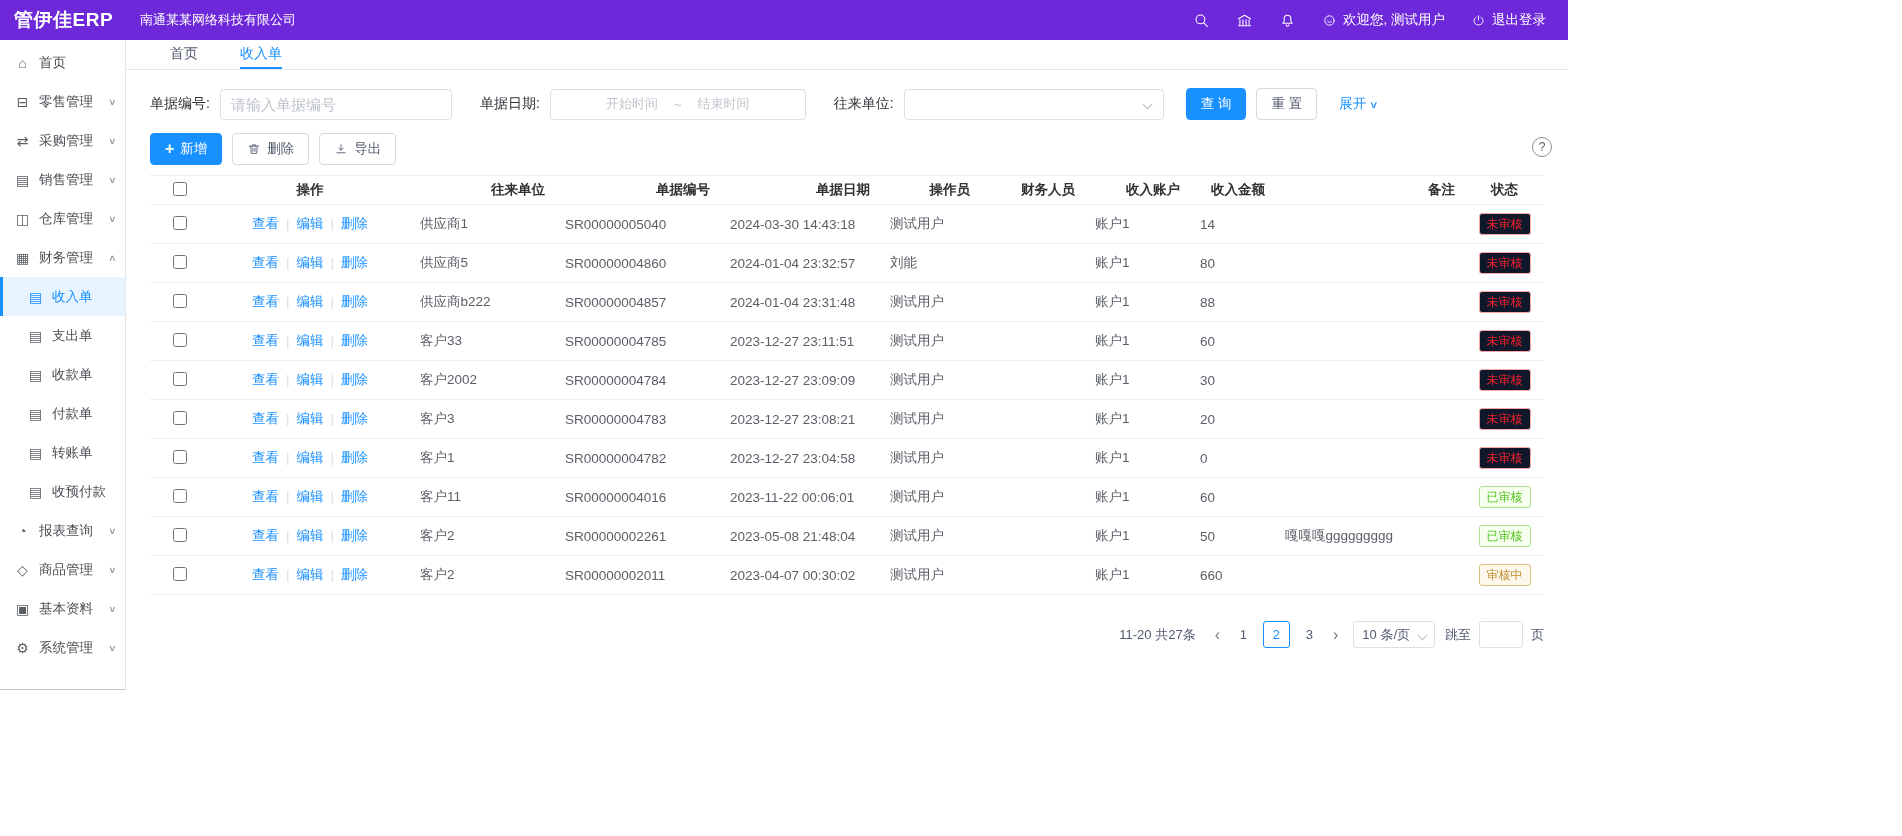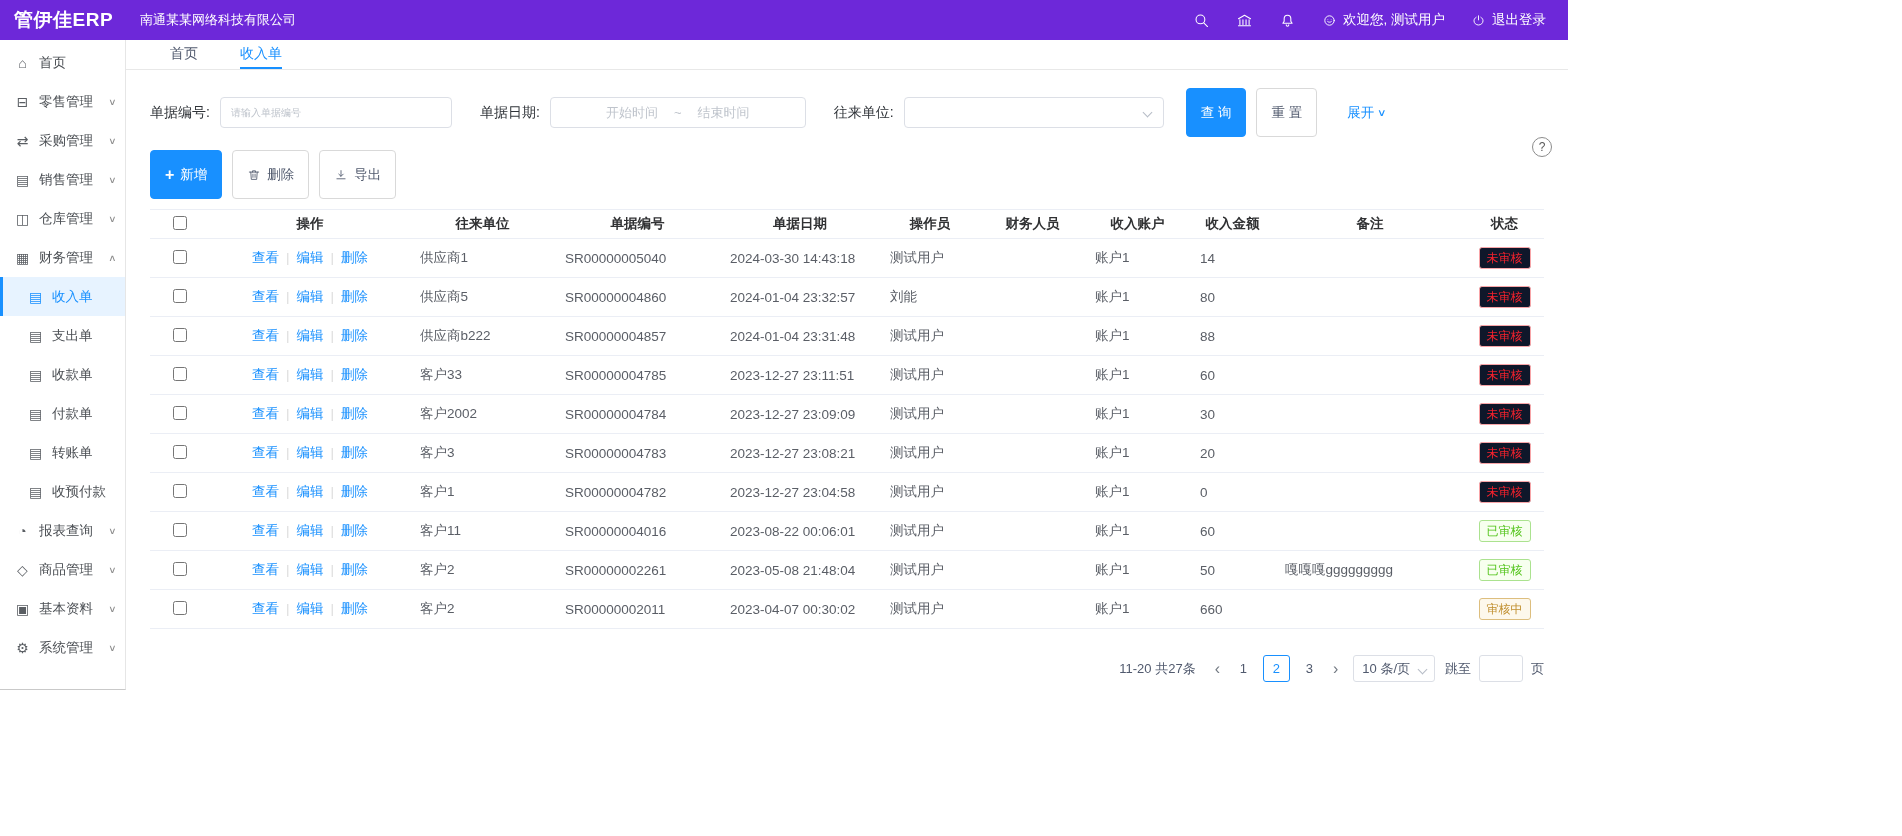--- a/index.html
+++ b/index.html
@@ -29,40 +29,40 @@
   .main{flex:1;min-width:0;position:relative;}
 
   
   .tabbar{height:30px;border-bottom:1px solid #e8e8e8;display:flex;align-items:stretch;padding-left:44px;gap:42px;}
   .tab{display:flex;align-items:center;font-size:14px;color:#515a6e;cursor:pointer;border-bottom:2px solid transparent;}
   .tab.active{color:#1890ff;border-bottom-color:#1890ff;}
 
   
   .filters{display:flex;align-items:center;padding:18px 24px 0 24px;font-size:14px;color:#2f3338;}
   .filters label{margin-right:10px;white-space:nowrap;}
-  .txt{width:232px;height:31px;border:1px solid #dcdfe6;border-radius:4px;padding:0 10px;font-size:10px;color:#a21caf;outline:none;margin-right:28px;font-family:inherit;}
+  .txt{width:232px;height:31px;border:1px solid #dcdfe6;border-radius:4px;padding:0 10px;font-size:15px;color:#a21caf;outline:none;margin-right:28px;font-family:inherit;}
   .txt::placeholder{color:#bfc4cc;}
   .daterange{width:256px;height:31px;border:1px solid #dcdfe6;border-radius:4px;display:flex;align-items:center;justify-content:center;gap:16px;color:#bfc4cc;font-size:13px;margin-right:28px;cursor:pointer;}
   .selectbox{width:260px;height:31px;border:1px solid #dcdfe6;border-radius:4px;position:relative;margin-right:22px;background:#fff;cursor:pointer;}
   .chev{position:absolute;right:12px;top:11px;width:7px;height:7px;border-right:1.4px solid #b6bcc6;border-bottom:1.4px solid #b6bcc6;transform:rotate(45deg);}
-  .btn{height:49px;padding:0 14px;border:1px solid #d9d9d9;background:#fff;border-radius:4px;font-size:13.5px;color:#515a6e;display:inline-flex;align-items:center;gap:6px;cursor:pointer;font-family:inherit;white-space:nowrap;}
+  .btn{height:32px;padding:0 14px;border:1px solid #d9d9d9;background:#fff;border-radius:4px;font-size:13.5px;color:#515a6e;display:inline-flex;align-items:center;gap:6px;cursor:pointer;font-family:inherit;white-space:nowrap;}
   .btn.primary{background:#1890ff;border-color:#1890ff;color:#fff;}
   .filters .btn{margin-right:10px;}
-  .expand{color:#1890ff;font-size:13.5px;cursor:pointer;display:flex;align-items:center;gap:4px;margin-left:20px;text-decoration:none;}
+  .expand{color:#1890ff;font-size:13.5px;cursor:pointer;display:flex;align-items:center;gap:4px;margin-left:12px;text-decoration:none;}
   .xarr{font-size:10px;transform:scaleX(1.3);}
 
   
   .toolbar{display:flex;align-items:center;gap:10px;padding:13px 24px 0;}
   .toolbar .btn svg{width:14px;height:14px;fill:none;stroke:currentColor;stroke-width:1.5;stroke-linecap:round;stroke-linejoin:round;}
   .plus{font-size:16px;line-height:1;font-weight:bold;}
   .help{position:absolute;right:16px;top:97px;width:20px;height:20px;border:1px solid #8c8c8c;border-radius:50%;display:flex;align-items:center;justify-content:center;font-size:12px;color:#595959;cursor:pointer;background:#fff;}
 
   
   .grid{width:calc(100% - 48px);margin:10px 24px 0;border-collapse:collapse;table-layout:fixed;font-size:13.5px;}
-  .grid th{border-top:1px solid #ebeef5;border-bottom:1px solid #ebeef5;height:29px;text-align:center;color:#303133;font-weight:bold;padding:0 10px;white-space:nowrap;}
+  .grid th{border-top:1px solid #ebeef5;border-bottom:1px solid #ebeef5;height:29px;text-align:right;color:#303133;font-weight:bold;padding:0 10px;white-space:nowrap;}
   .grid td{border-bottom:1px solid #ebeef5;height:39px;color:#5a5e66;padding:0 10px;overflow:hidden;white-space:nowrap;}
   .c-check{text-align:center !important;padding:0 !important;}
   .c-ops{text-align:center !important;}
   .grid input[type=checkbox]{width:14px;height:14px;cursor:pointer;}
   .op{color:#1890ff;cursor:pointer;text-decoration:none;}
   .sep{color:#dcdcdc;margin:0 7px;}
   .badge{display:inline-block;font-size:12px;line-height:1;padding:4px 7px;border-radius:3px;border:1px solid;background:#fff;}
   .badge.red{color:#f5222d;border-color:#f8a5a8;background:#0f172a;}
   .badge.green{color:#52c41a;border-color:#abe28f;background:#f7ffef;}
   .badge.gold{color:#c08f2f;border-color:#ddbe7e;background:#fdf8ec;}
@@ -388,21 +388,21 @@
     <td>账户1</td>
     <td>0</td>
     <td></td>
     <td class="c-status"><span class="badge red">未审核</span></td>
   </tr>
             <tr>
     <td class="c-check"><input type="checkbox" style=""></td>
     <td class="c-ops"><a class="op">查看</a><span class="sep">|</span><a class="op">编辑</a><span class="sep">|</span><a class="op">删除</a></td>
     <td>客户11</td>
     <td>SR00000004016</td>
-    <td>2023-08-22 00:06:01</td>
+    <td>2023-11-22 00:06:01</td>
     <td>测试用户</td>
     <td></td>
     <td>账户1</td>
     <td>60</td>
     <td></td>
     <td class="c-status"><span class="badge green">已审核</span></td>
   </tr>
             <tr>
     <td class="c-check"><input type="checkbox" style=""></td>
     <td class="c-ops"><a class="op">查看</a><span class="sep">|</span><a class="op">编辑</a><span class="sep">|</span><a class="op">删除</a></td>

